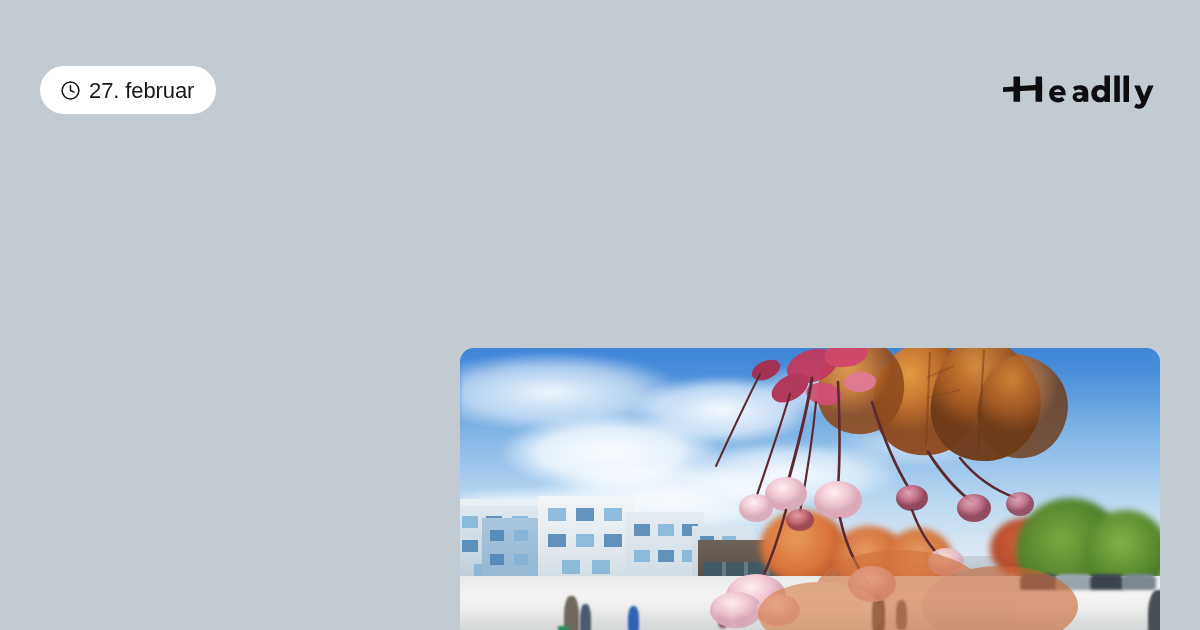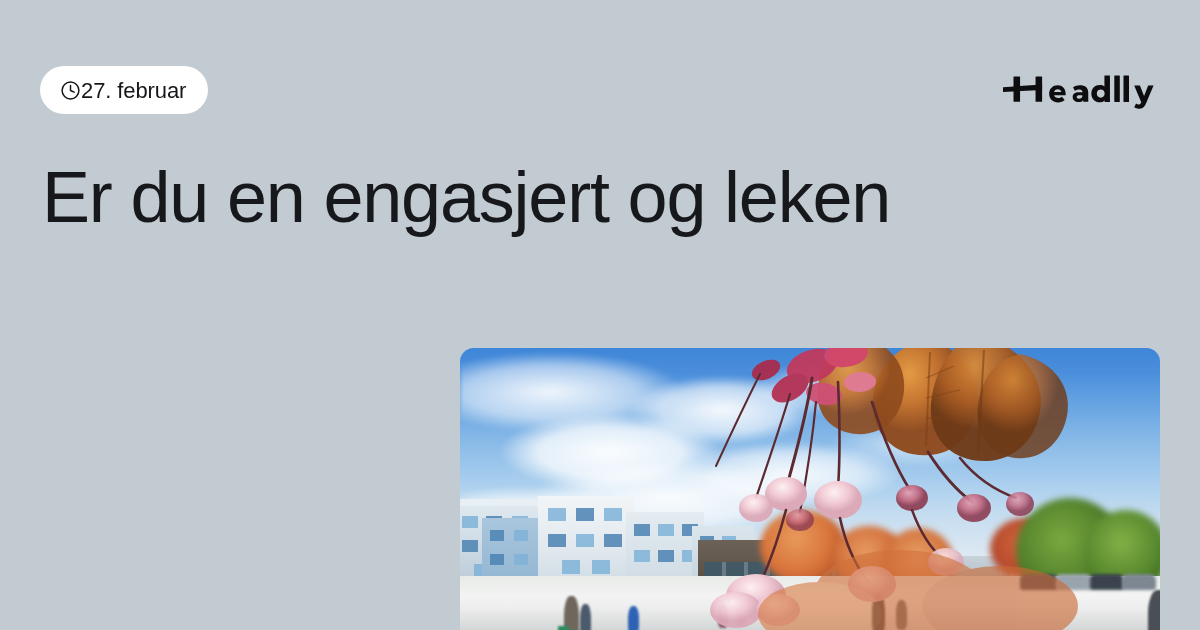--- a/index.html
+++ b/index.html
@@ -22,20 +22,21 @@
   }
 
   
   .date-badge {
     position: absolute;
     left: 40px;
     top: 66px;
     height: 48px;
     display: flex;
     align-items: center;
+    gap: 8px;
     padding: 0 22px 0 20px;
     background: #ffffff;
     border-radius: 999px;
     box-sizing: border-box;
   }
   .clock-icon {
     width: 21px;
     height: 21px;
     display: block;
     flex: none;
@@ -293,21 +294,20 @@
         <rect x="212" y="16.2" width="10.5" height="50.5" rx="1"></rect>
 
         <rect x="229.5" y="16.2" width="10.5" height="50.5" rx="1"></rect>
 
         <path d="M276.5 35.2l-7.8 20.1-7.9-20.1h-10.9l13.4 32.1-0.3 0.6c-1.1 2.4-2.4 3.3-4.7 3.3-1.7 0-3.5-0.7-4.8-1.8l-3.7 7.4c2.1 1.7 5.6 2.7 8.8 2.7 5.9 0 10.5-2.3 13.7-10.2l14.5-34.1h-10.3z"></path>
       </g>
     </svg>
   </div>
 
   <h1 class="headline">
-    <span class="headline-line">Er du en engasjert og leken</span>
   </h1>
 
   <div class="hero-photo">
 
     <div class="photo-layer sky"></div>
     <div class="photo-layer clouds"></div>
 
     <div class="buildings">
       <div class="bldg b-a-roof"></div>
 

